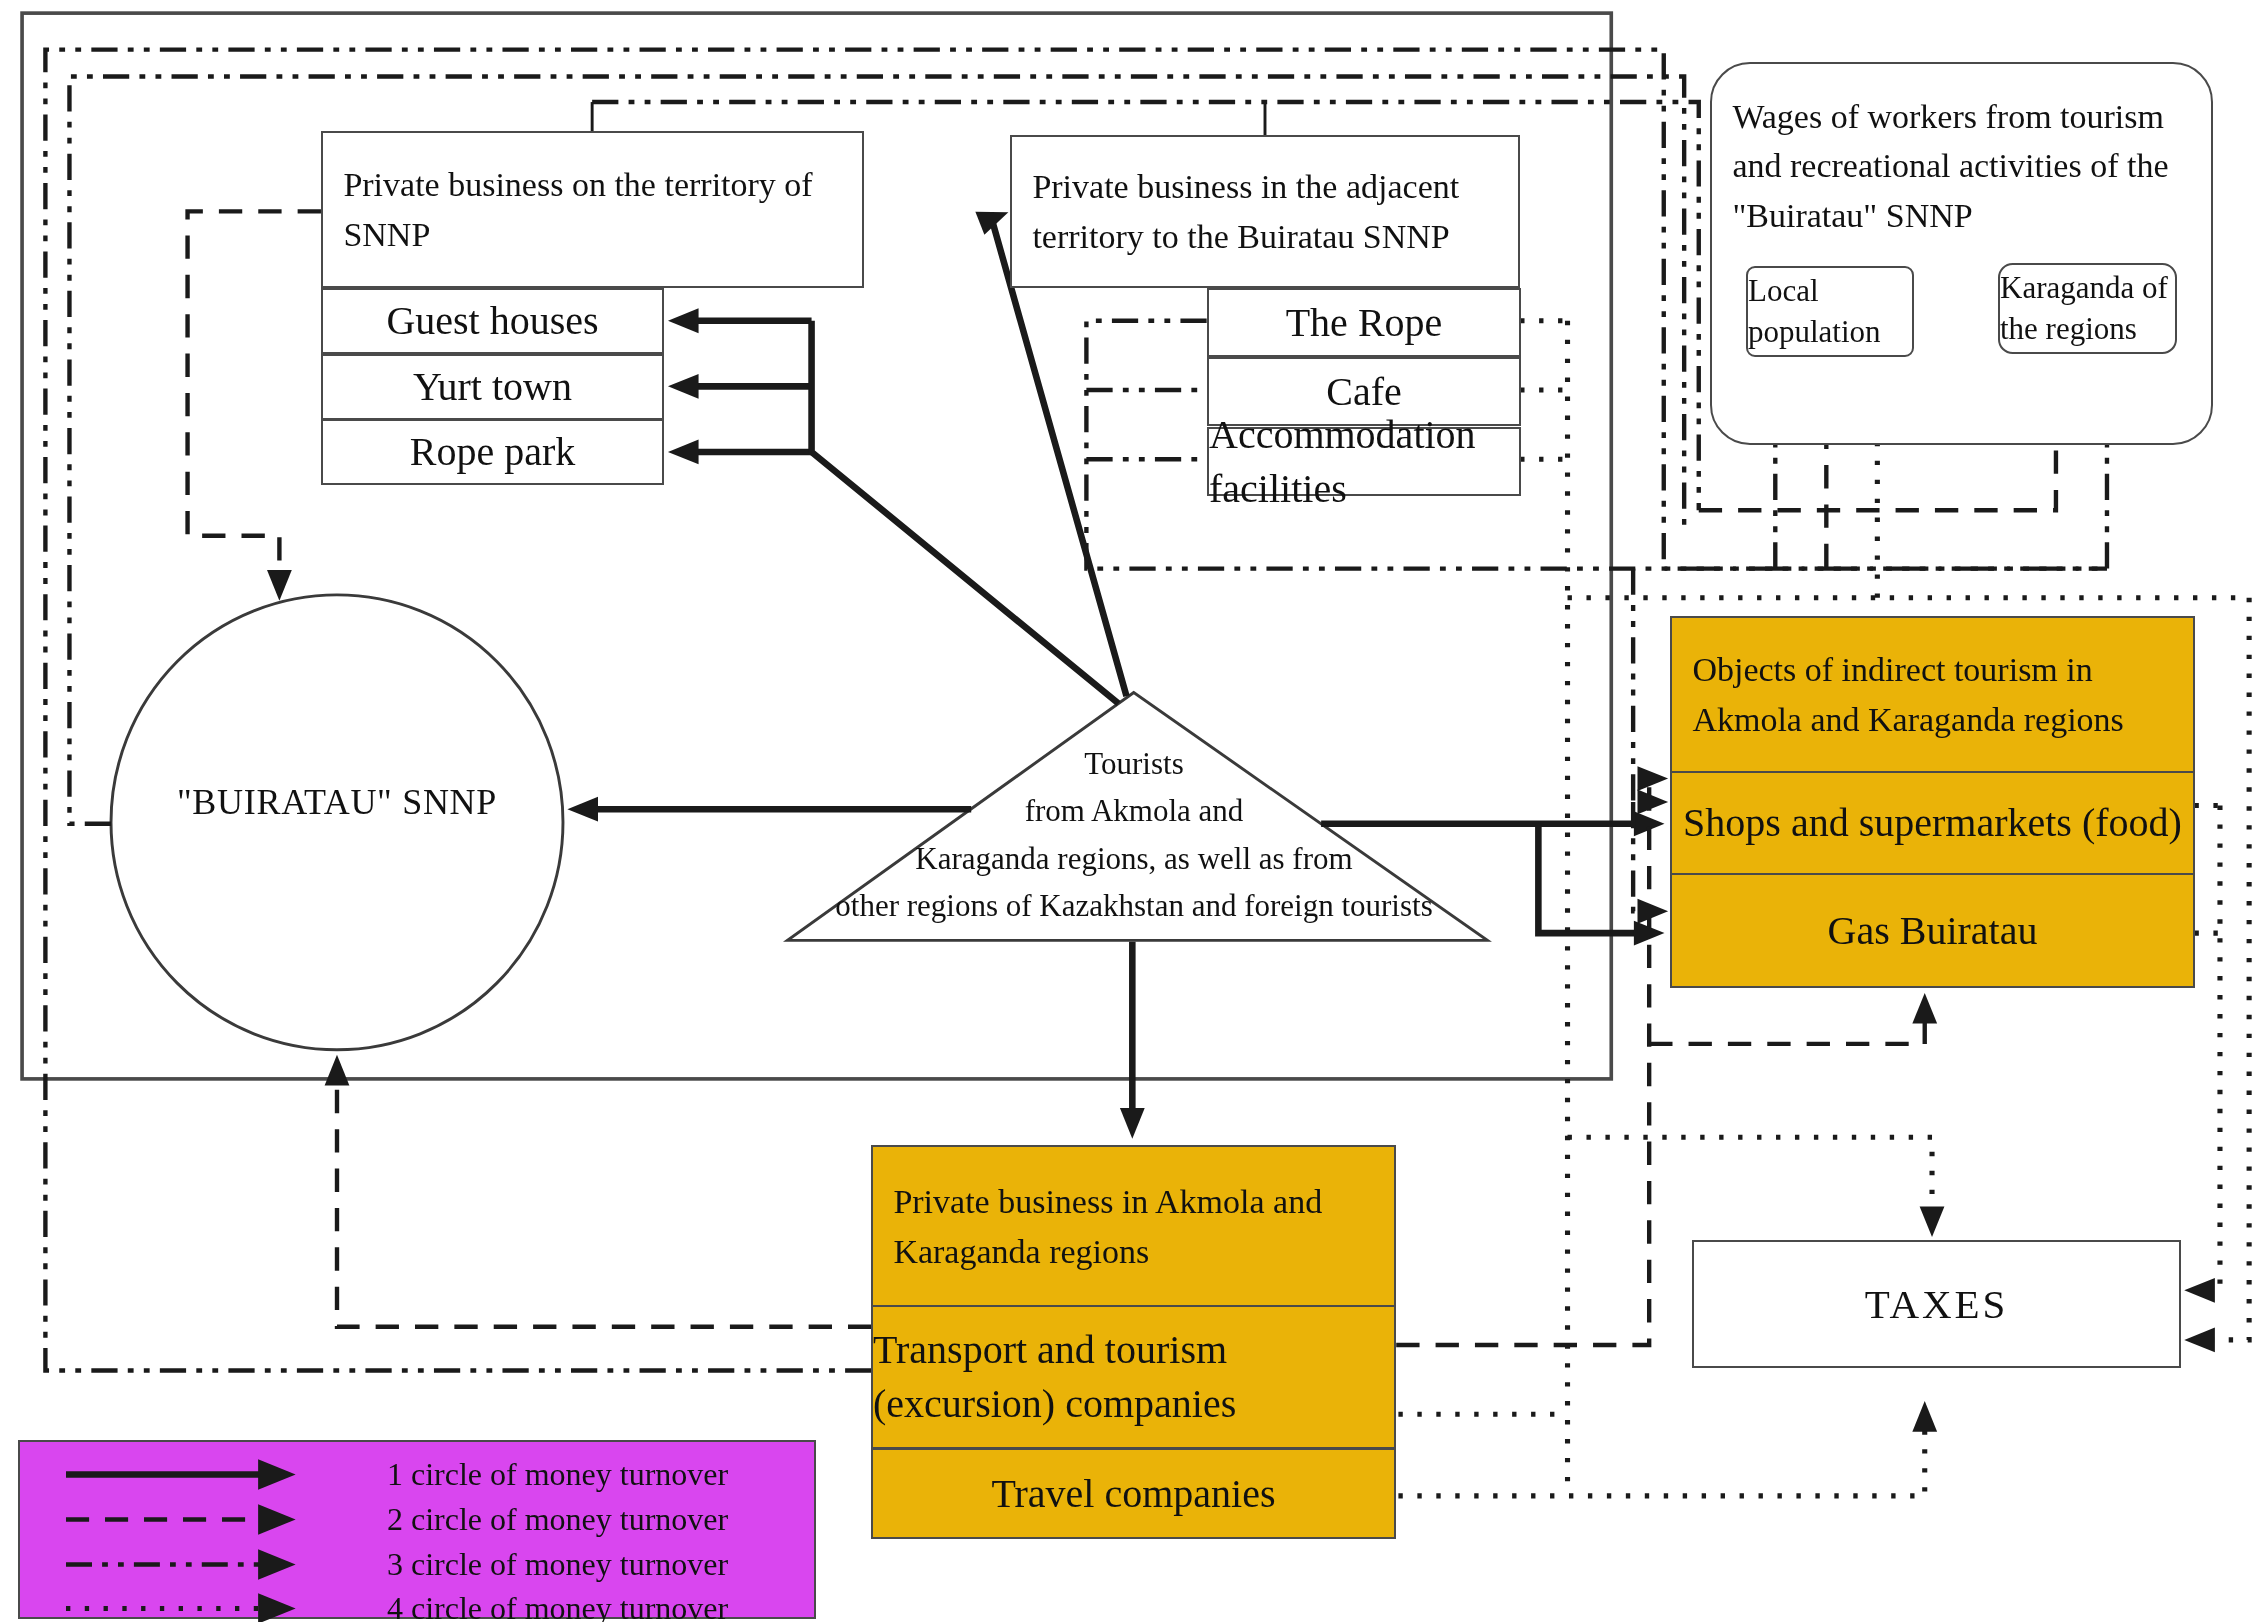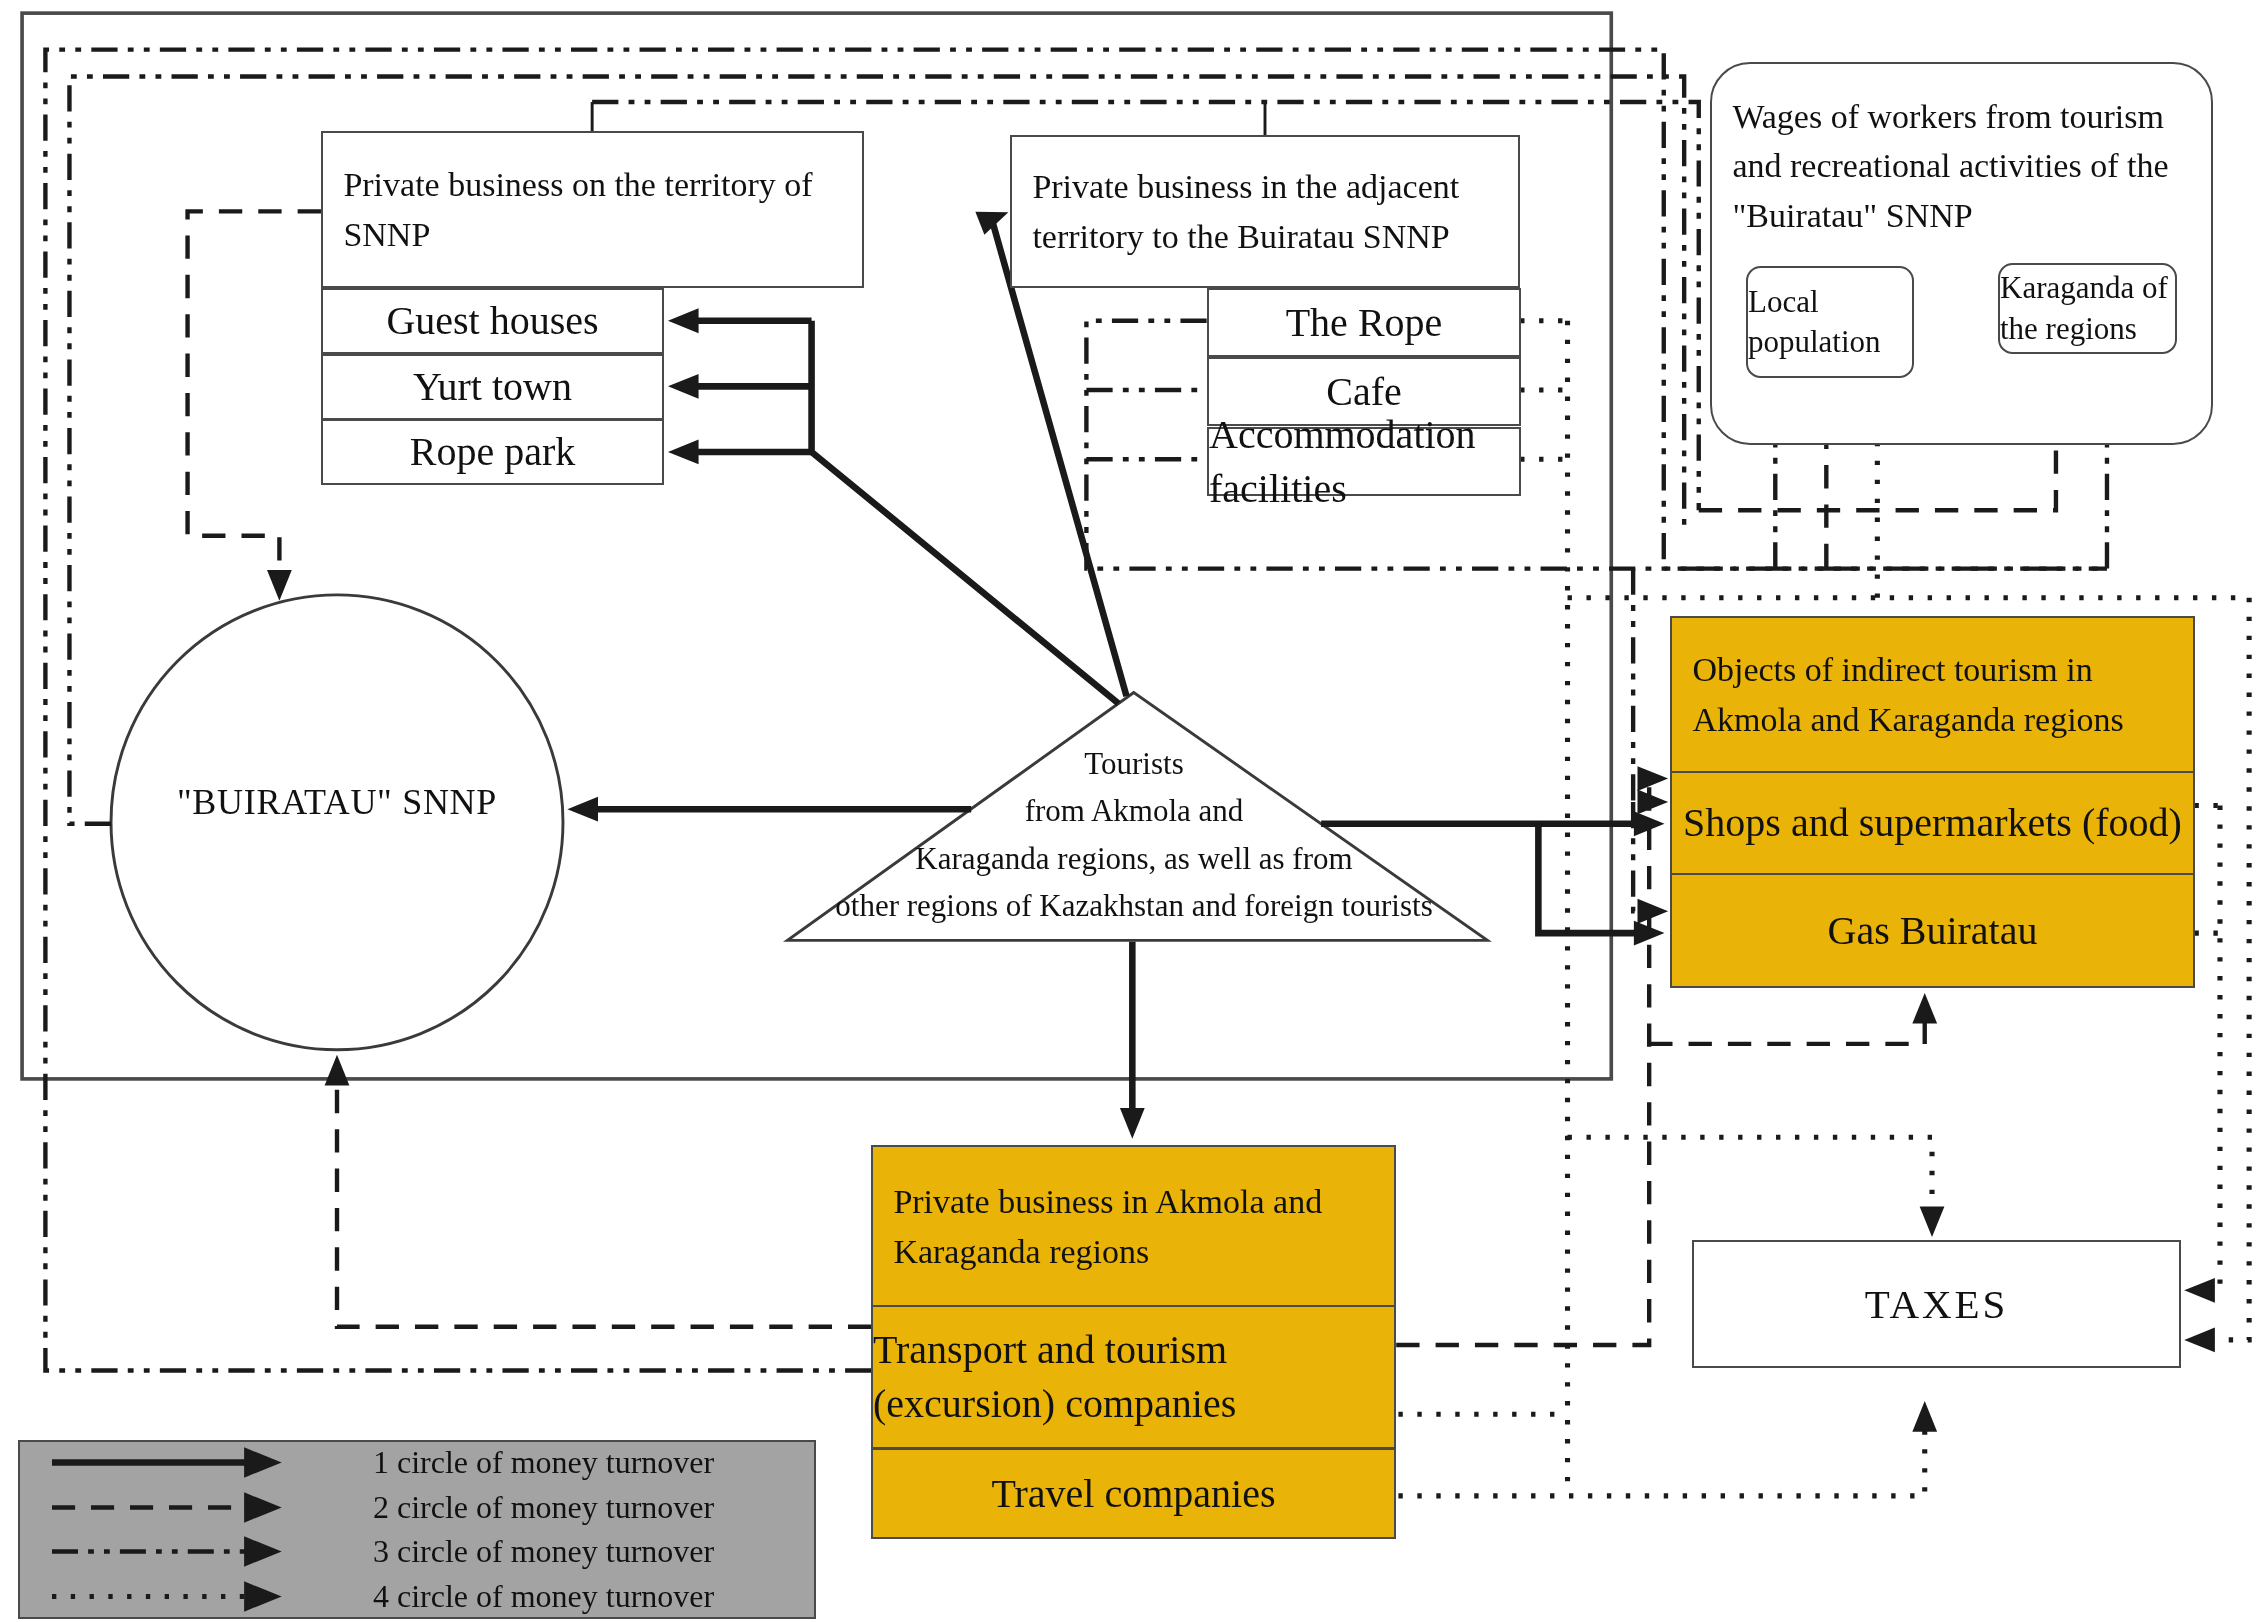--- a/index.html
+++ b/index.html
@@ -25,22 +25,22 @@
   .rounded{border-radius:40px;border:2.2px solid #4a4a4a;}
   .rounded-small{border-radius:14.6px;border:2.2px solid #4a4a4a;font-size:31px;line-height:1.3;}
   .floating-label{
     position:absolute;background:transparent;border:none;
     display:flex;align-items:center;justify-content:center;text-align:center;
   }
   .circle-label{font-size:36px;letter-spacing:0.7px;}
   .triangle-label{font-size:31px;line-height:1.52;}
   .taxes-label{font-size:41px;letter-spacing:2.9px;}
   .legend-box{
-    position:absolute;border:2.9px solid #4a4a4a;background:#a3a3a3;box-sizing:border-box;
-    display:flex;flex-direction:column;justify-content:center;gap:5.8px;padding:13px 22px;
+    position:absolute;border:2.9px solid #4a4a4a;background:#d946ef;box-sizing:border-box;
+    display:flex;flex-direction:column;justify-content:space-between;gap:5.8px;padding:13px 36px;
   }
   .legend-row{display:flex;align-items:center;gap:25px;height:39px;}
   .legend-sample{width:306px;height:39px;flex:0 0 auto;}
   .legend-label{font-size:32px;white-space:nowrap;}
   .stack{position:absolute;box-sizing:border-box;}
   .stack .row{
     position:absolute;left:0;right:0;background:#eab308;border:2.2px solid #4a4a4a;
     box-sizing:border-box;display:flex;align-items:center;justify-content:center;text-align:left;
   }
 </style>
@@ -126,21 +126,21 @@
   <div class="box sub-text" style="left:321px;top:419px;width:343px;height:66px;">Rope park</div>
 
   <div class="box title-text" style="left:1010px;top:135px;width:510px;height:153px;">Private business in the adjacent territory to the Buiratau SNNP</div>
   <div class="box sub-text" style="left:1207px;top:288px;width:314px;height:69px;">The Rope</div>
   <div class="box sub-text" style="left:1207px;top:357px;width:314px;height:69px;">Cafe</div>
   <div class="box sub-text" style="left:1207px;top:427px;width:314px;height:69px;">Accommodation facilities</div>
 
   <div class="box rounded title-text" style="left:1710px;top:62px;width:503px;height:383px;align-items:flex-start;">
     <div style="padding-top:28px;">Wages of workers from tourism and recreational activities of the "Buiratau" SNNP</div>
   </div>
-  <div class="box rounded-small" style="left:1746px;top:266px;width:168px;height:112px;">Local population</div>
+  <div class="box rounded-small" style="left:1746px;top:266px;width:168px;height:91px;border-radius:9px;">Local population</div>
   <div class="box rounded-small" style="left:1998px;top:263px;width:179px;height:91px;">Karaganda of the regions</div>
 
   <div class="floating-label circle-label" style="left:133px;top:773px;width:408px;height:58px;">"BUIRATAU" SNNP</div>
 
   <div class="floating-label triangle-label" style="left:773px;top:736px;width:722px;height:197px;">
     <div>
       <div>Tourists</div>
       <div>from Akmola and</div>
       <div>Karaganda regions, as well as from</div>
       <div>other regions of Kazakhstan and foreign tourists</div>

